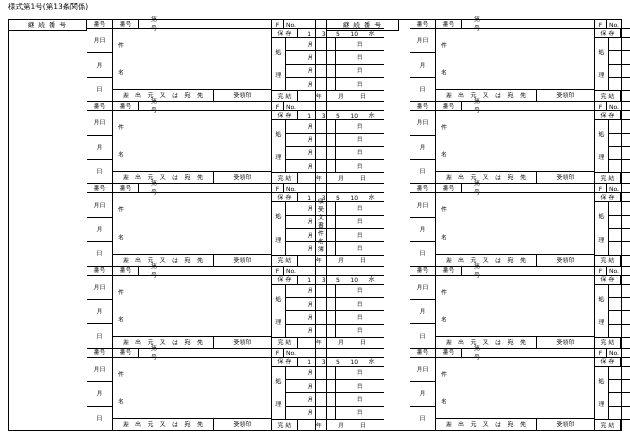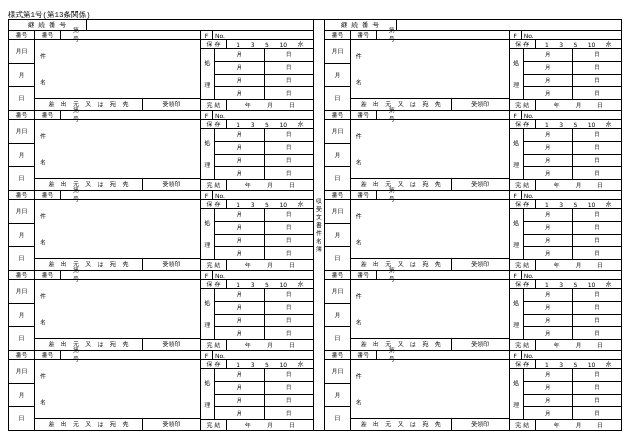--- a/index.html
+++ b/index.html
@@ -5,36 +5,36 @@
   html,body{margin:0;padding:0;background:#ffffff;}
   body{
     width:630px;height:440px;
     font-family:"DejaVu Sans","Liberation Sans",sans-serif;
     color:#000;
     font-size:6px;
     -webkit-font-smoothing:none;
   }
   .page{position:relative;width:630px;height:440px;box-sizing:border-box;}
   .form-no{
-    position:absolute;left:8px;top:10px;
-    font-size:7.5px;letter-spacing:0px;white-space:nowrap;font-family:Liberation Mono, monospace;
+    position:absolute;left:8px;top:2px;
+    font-size:7.5px;letter-spacing:0px;white-space:nowrap;
   }
   .outer{
     position:absolute;left:8px;top:19px;
     width:614px;height:412px;
     border:1px solid #000;
     box-sizing:border-box;
     display:flex;
   }
   .half{
     position:relative;
     height:100%;
     box-sizing:border-box;
     display:flex;
-    flex-direction:column;
+    flex-direction:row;
   }
   .half.left{width:307px;border-right:1px solid #000;}
   .half.right{width:307px;}
 
   .hdr{
     height:11px;
     box-sizing:border-box;
     border-bottom:1px solid #000;
     display:flex;
     align-items:center;

